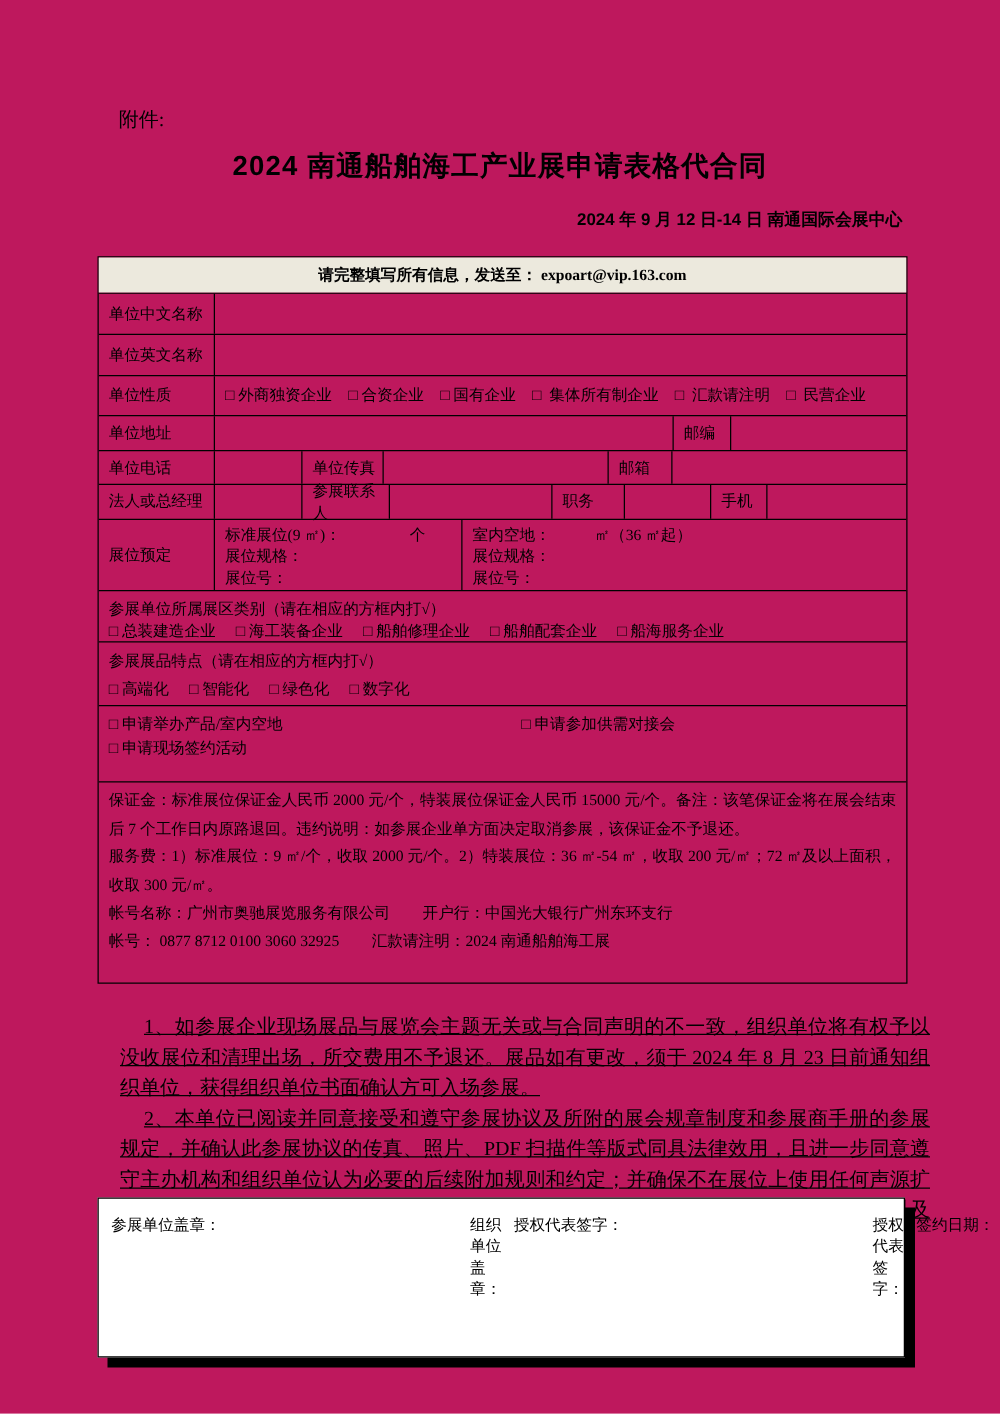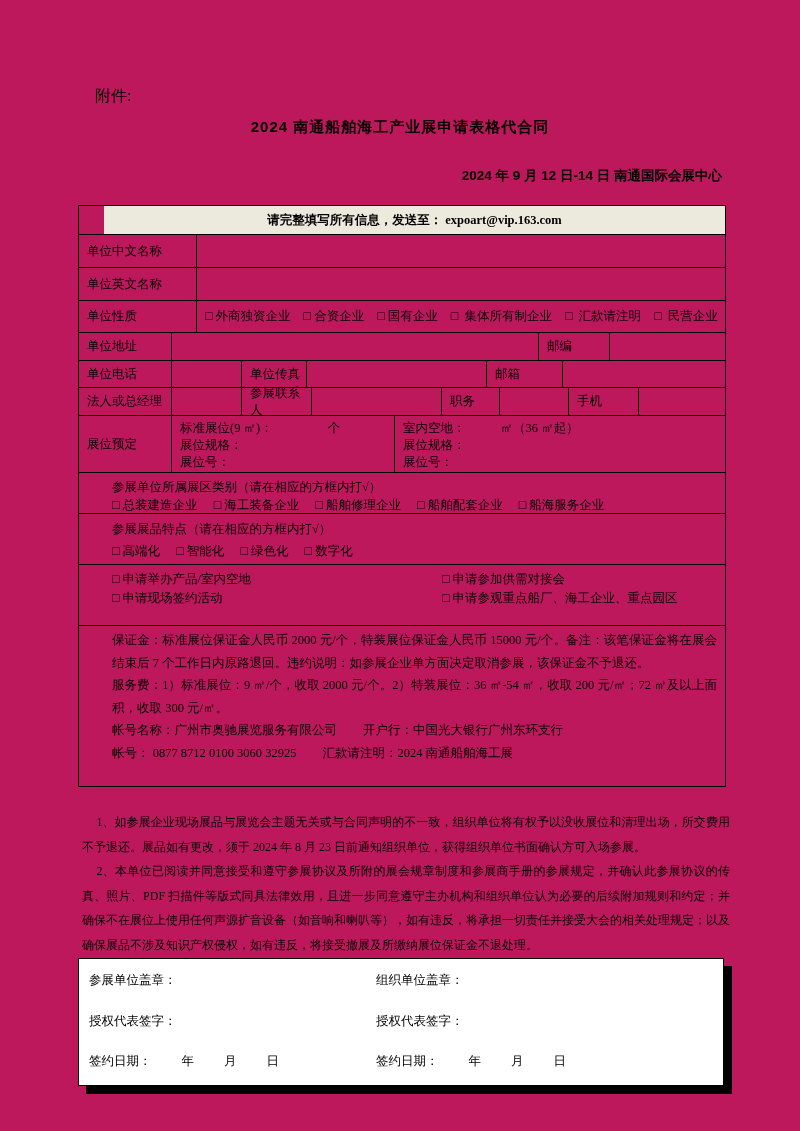--- a/index.html
+++ b/index.html
@@ -8,39 +8,39 @@
     width:800px; height:1131px; position:relative;
     font-family:"Liberation Serif","DejaVu Serif",serif;
     color:#000;
   }
   .sheet { position:absolute; inset:0; background:#be185d; }
 
   .attachment { position:absolute; top:86px; left:95px; font-size:16px; }
   .doc-title {
     position:absolute; top:118px; left:0; width:100%; text-align:center;
     font-family:"Liberation Sans","DejaVu Sans",sans-serif;
-    font-weight:bold; font-size:15px; letter-spacing:1px;
+    font-weight:bold; font-size:22px; letter-spacing:1px;
   }
   .date-venue {
     position:absolute; top:167px; left:78px; width:644px; text-align:right;
     font-weight:bold; font-size:13.5px;
     font-family:"Liberation Sans","DejaVu Sans",sans-serif;
   }
 
   
   .tbl {
     position:absolute; top:205px; left:78px; width:648px;
     border:1px solid #000; font-size:12.5px;
   }
   .row { display:flex; border-top:1px solid #000; align-items:stretch; }
   .row:first-child { border-top:none; }
   .c { border-left:1px solid #000; display:flex; align-items:center; padding-left:8px; }
   .c:first-child { border-left:none; }
   .c.center { justify-content:center; padding-left:0; }
-  .c.fill { flex:1;margin-left:25px; }
+  .c.fill { flex:1; }
   .hdr-note { height:28px; background:#ECE9DD; font-weight:bold; }
   .sec-title { height:29px; font-weight:bold; }
   .h33 { height:33px; } .h32 { height:32px; } .h28 { height:28px; } .h27 { height:27px; }
   .wlabel { width:92px; }
   .w70 { width:70px; } .w65 { width:65px; } .w180 { width:180px; } .w51 { width:51px; }
   .w130 { width:130px; } .w58 { width:58px; } .w69 { width:69px; } .w45 { width:45px; }
   .w367 { width:367px; } .w46 { width:46px; } .w198 { width:198px; }
   .opts { flex-wrap:wrap; }
   .opt { white-space:nowrap; margin-right:13px; }
   .opt:last-child { margin-right:0; }
@@ -62,30 +62,30 @@
 
   
   .fees { display:block; height:160px; padding:3px 8px 0 8px; line-height:22.5px; }
   .fees p { text-align:justify; }
   .amount-line { text-align:justify; text-align-last:justify; }
   .seg { display:inline-block; margin-right:26px; }
   .seg:last-child { margin-right:0; }
 
   
   .terms {
-    position:absolute; top:810px; left:82px; width:648px;
-    font-size:12px; line-height:24.5px; text-align:justify;
+    position:absolute; top:810px; left:96px; width:648px;
+    font-size:16px; line-height:24.5px; text-align:justify;text-decoration:underline;
   }
   .terms p { text-indent:1.2em; }
 
   
   .sigbox {
     position:absolute; top:958px; left:78px; width:646px; height:128px;
     border:1px solid #000; background:#fff; box-shadow:8px 8px 0 0 #000;
-    display:flex; flex-direction:column; justify-content:space-between;
+    display:flex; justify-content:space-between;
     padding:13px 0 15px 0; font-size:12.5px;
   }
   .sig-row { display:flex; }
   .sig-left { width:297px; padding-left:10px; }
   .sig-right { flex:1; }
   .dchar { margin-left:30px; }
 </style>
 </head>
 <body>
 
@@ -191,21 +191,20 @@
     </div>
 
     <div class="row">
       <div class="c fill block act-block">
         <span class="act-line">
           <span class="act-left"><span class="opt"><span class="cb">□</span><span>申请举办产品/室内空地</span></span></span>
           <span><span class="opt"><span class="cb">□</span><span>申请参加供需对接会</span></span></span>
         </span>
         <span class="act-line">
           <span class="act-left"><span class="opt"><span class="cb">□</span><span>申请现场签约活动</span></span></span>
-          <span><span class="opt"><span class="cb">□</span><span>申请参观重点船厂、海工企业、重点园区</span></span></span>
         </span>
       </div>
     </div>
 
     <div class="row">
       <div class="c fill fees">
         <p>保证金：标准展位保证金人民币 2000 元/个，特装展位保证金人民币 15000 元/个。备注：该笔保证金将在展会结束后 7 个工作日内原路退回。违约说明：如参展企业单方面决定取消参展，该保证金不予退还。</p>
         <p>服务费：1）标准展位：9 ㎡/个，收取 2000 元/个。2）特装展位：36 ㎡-54 ㎡，收取 200 元/㎡；72 ㎡及以上面积，收取 300 元/㎡。</p>
         <p>
           <span class="seg">帐号名称：广州市奥驰展览服务有限公司</span><span class="seg">开户行：中国光大银行广州东环支行</span>

